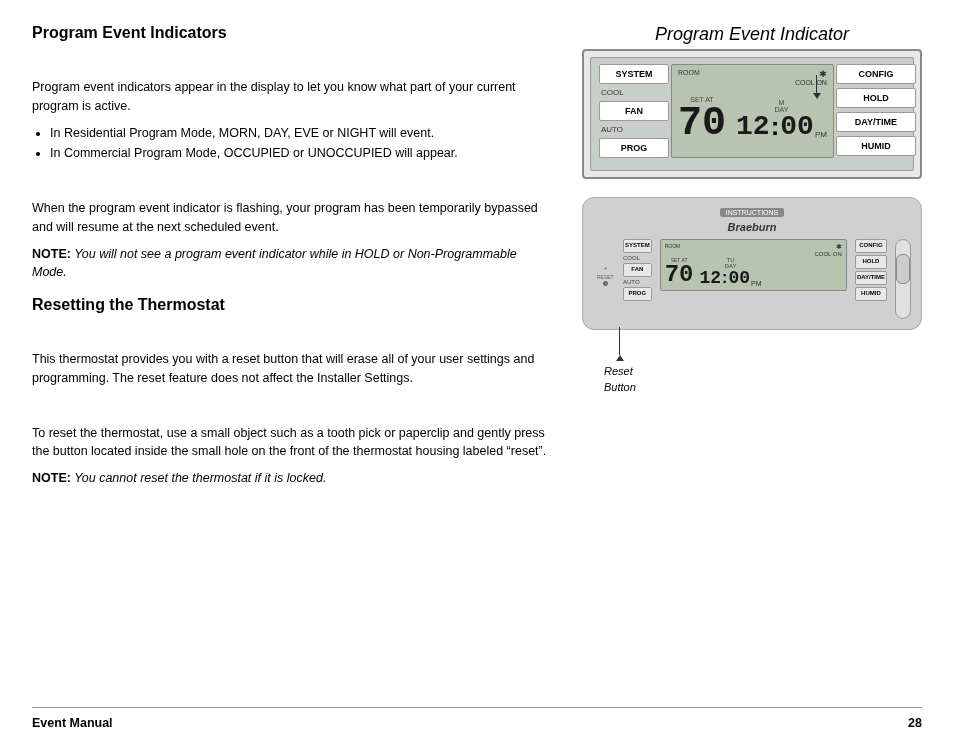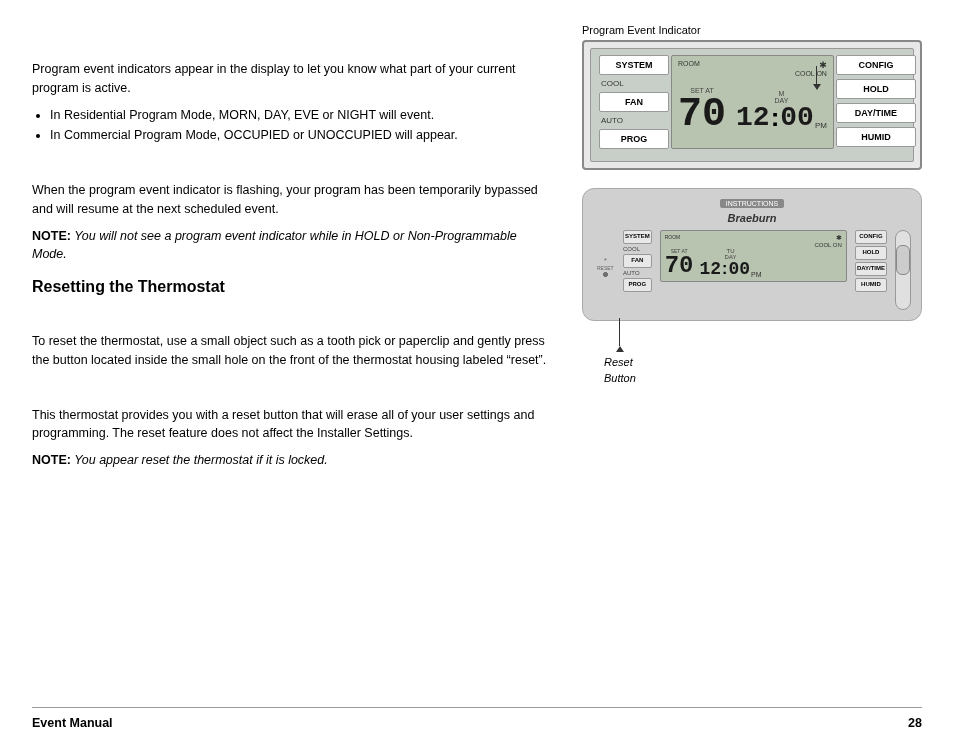--- a/index.html
+++ b/index.html
@@ -61,22 +61,23 @@
     }
     .note-text em {
       font-style: italic;
     }
     .section-divider {
       margin: 12px 0;
     }
 
     
     .diagram-label {
-      font-size: 11px;
-      text-align: left;
+      font-style: italic;
+      font-size: 18px;
+      text-align: center;
       margin-bottom: 4px;
     }
     .thermostat-display {
       border: 2px solid #888;
       background: #e8e8e8;
       border-radius: 4px;
       padding: 6px;
       position: relative;
     }
     .display-inner {
@@ -272,37 +273,38 @@
       margin-bottom: 2px;
     }
   </style>
 </head>
 <body>
 
 <div class="page">
   <div class="content-area">
 
     <div class="left-col">
+      <div class="section-title">Program Event Indicators</div>
       <p class="body-text">Program event indicators appear in the display to let you know what part of your current program is active.</p>
       <ul class="bullet-list">
         <li>In Residential Program Mode, MORN, DAY, EVE or NIGHT will event.</li>
         <li>In Commercial Program Mode, OCCUPIED or UNOCCUPIED will appear.</li>
       </ul>
       <p class="body-text">When the program event indicator is flashing, your program has been temporarily bypassed and will resume at the next scheduled event.</p>
       <p class="note-text">
         <strong>NOTE:</strong><em> You will not see a program event indicator while in HOLD or Non-Programmable Mode.</em>
       </p>
 
       <div class="section-divider"></div>
 
       <div class="section-title">Resetting the Thermostat</div>
+      <p class="body-text">This thermostat provides you with a reset button that will erase all of your user settings and programming. The reset feature does not affect the Installer Settings.</p>
       <p class="body-text">To reset the thermostat, use a small object such as a tooth pick or paperclip and gently press the button located inside the small hole on the front of the thermostat housing labeled “reset”.</p>
-      <p class="body-text">This thermostat provides you with a reset button that will erase all of your user settings and programming. The reset feature does not affect the Installer Settings.</p>
       <p class="note-text">
-        <strong>NOTE:</strong><em> You appear reset the thermostat if it is locked.</em>
+        <strong>NOTE:</strong><em> You cannot reset the thermostat if it is locked.</em>
       </p>
     </div>
 
     <div class="right-col">
 
       <div style="position:relative;">
         <div class="diagram-label">Program Event Indicator</div>
         <div class="thermostat-display">
           <div class="display-inner">
 

